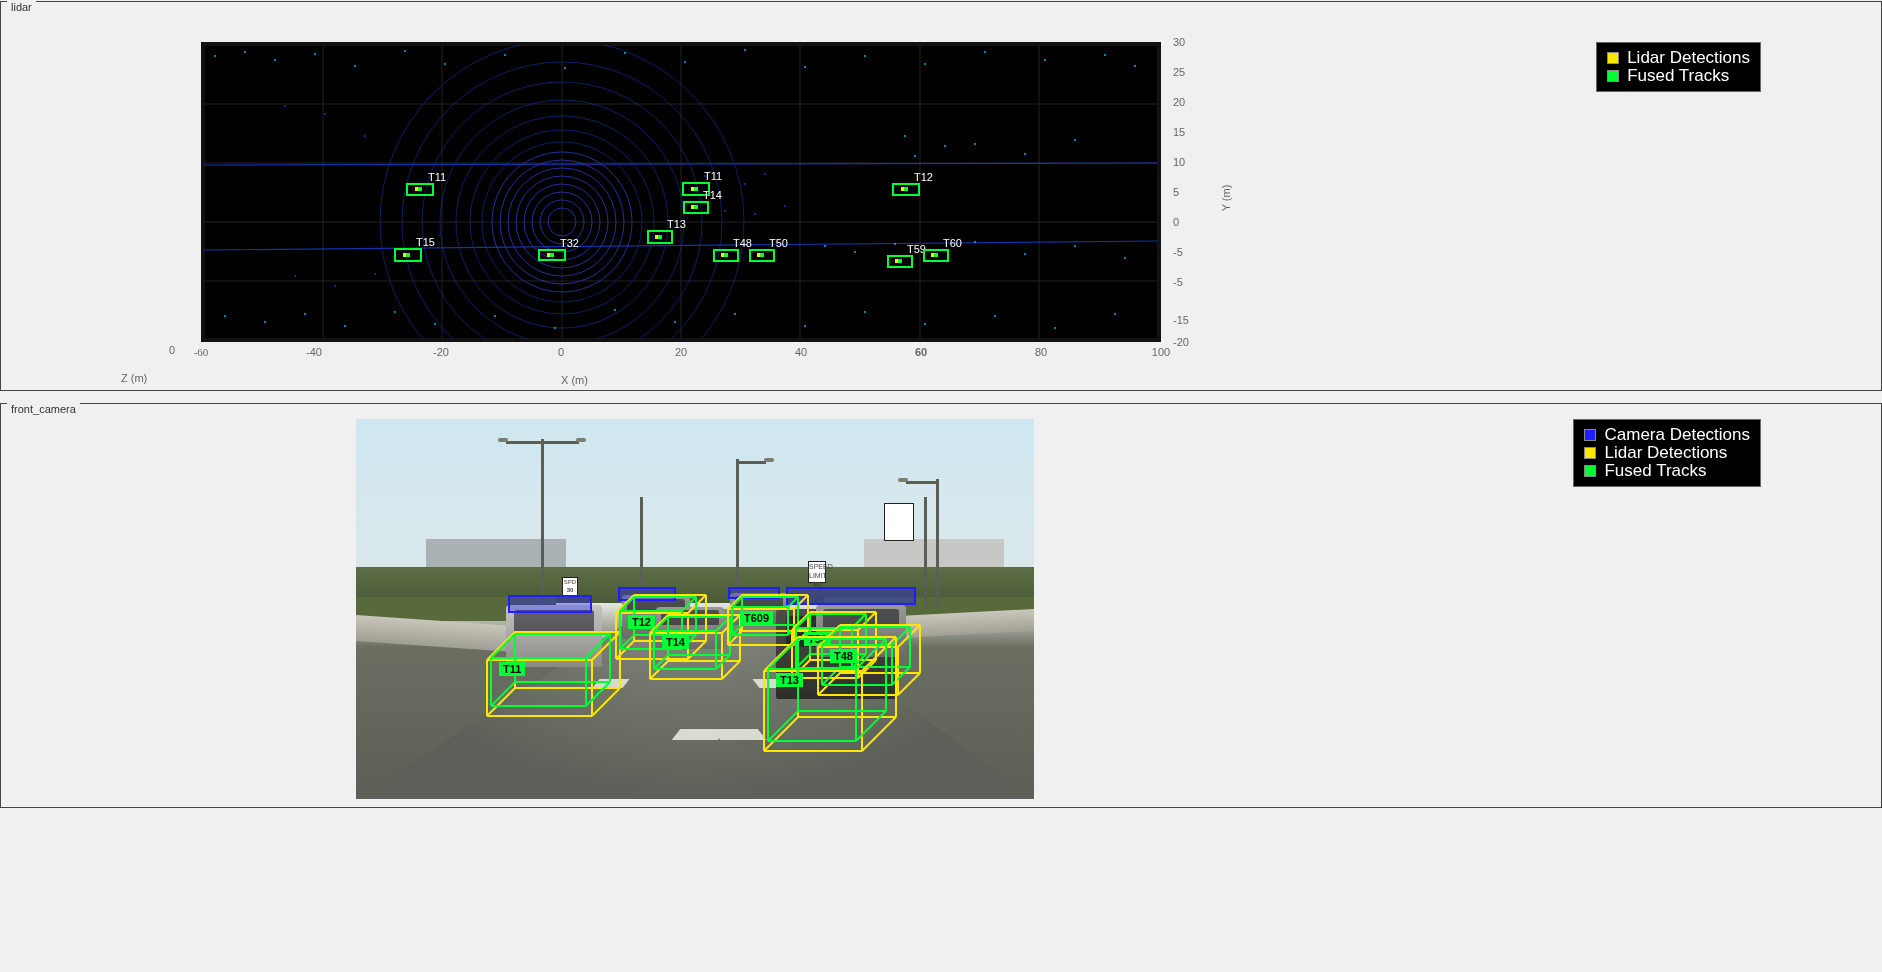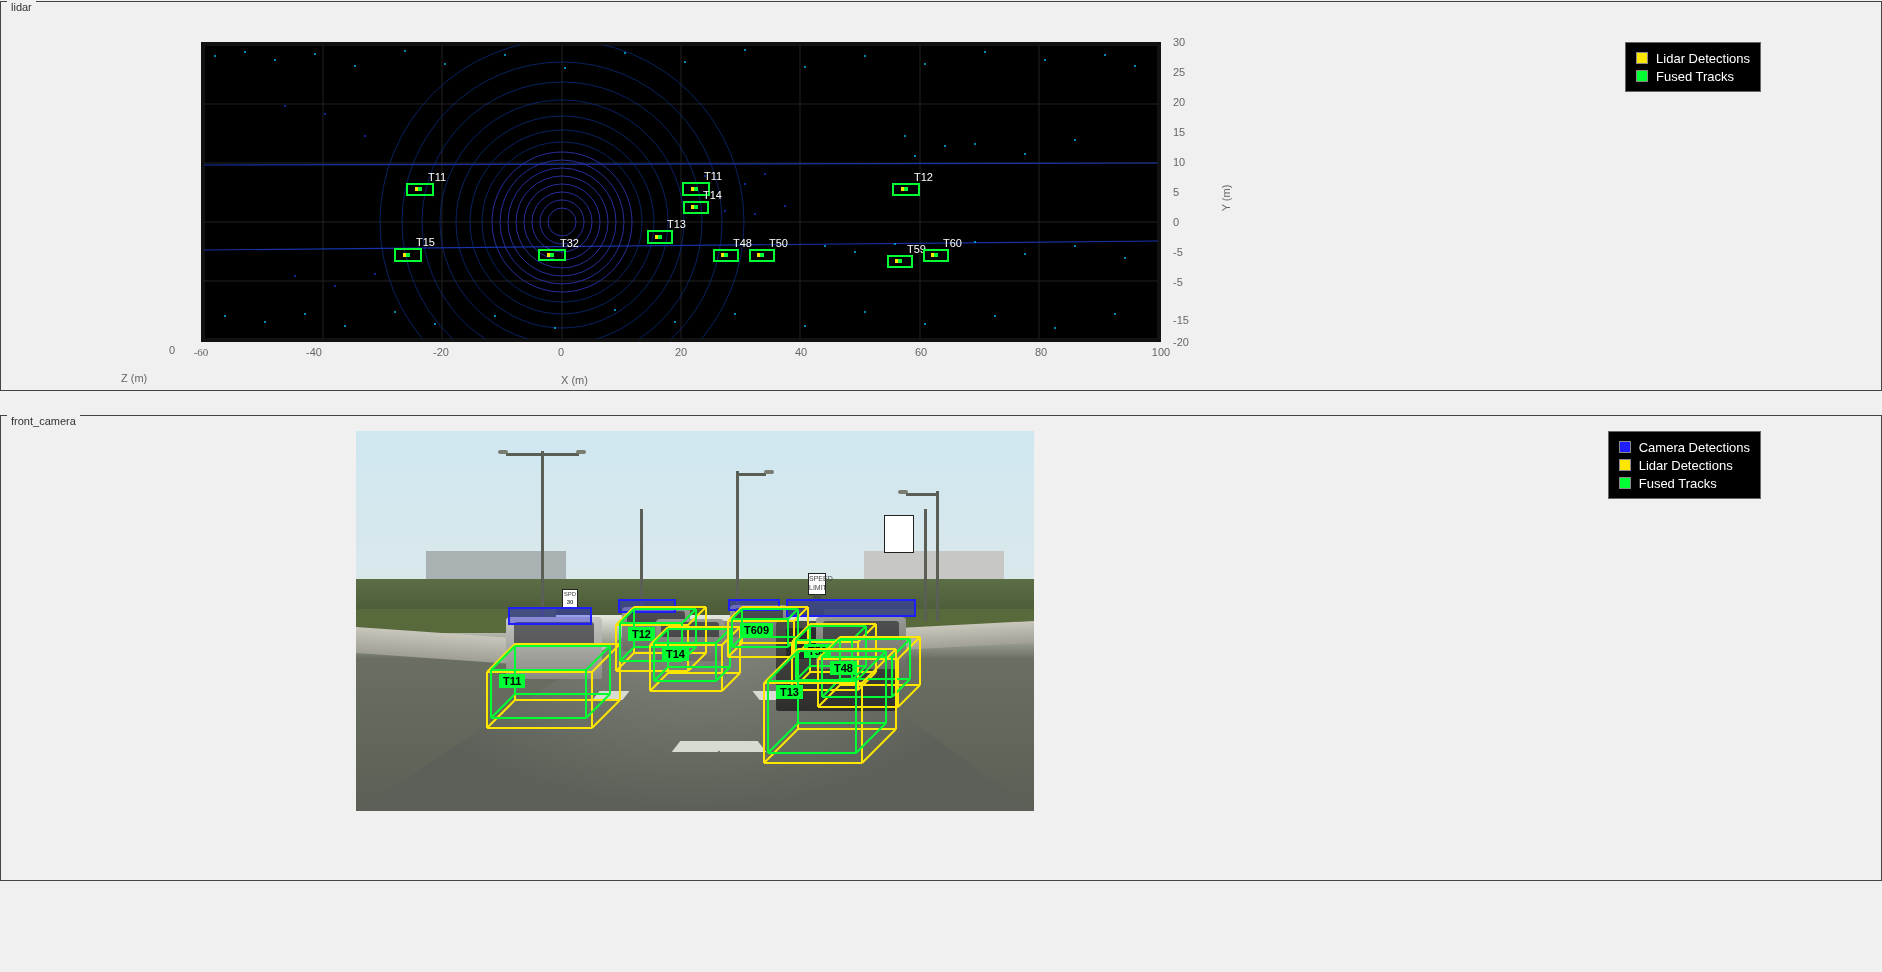--- a/index.html
+++ b/index.html
@@ -1,20 +1,20 @@
 <!DOCTYPE html>
 <html><head>
 <meta charset="utf-8">
 <style>
   html,body{margin:0;padding:0;background:#f0f0f0;font-family:Helvetica,Arial,sans-serif;font-size:11px;color:#444;}
   body{width:1882px;height:972px;position:relative;overflow:hidden;}
   .panel{position:absolute;left:0;width:100%;border:1px solid #444;box-sizing:border-box;background:#f0f0f0;}
   .panel-title{position:absolute;top:-1px;left:6px;background:#f0f0f0;padding:0 4px;font-size:11px;color:#333;z-index:10;}
   #panel-lidar{top:1px;height:390px;padding-top:8px;}
-  #panel-camera{top:415px;height:466px;padding-top:8px;}
+  #panel-camera{top:403px;height:405px;padding-top:8px;}
 
   
   .lidar-stage{position:absolute;left:200px;top:40px;width:960px;height:300px;background:#000;border:3px solid #111;box-sizing:border-box;}
   .axis-tick{position:absolute;color:#666;font-size:11px;}
   .axis-tick.x{top:344px;text-align:center;width:40px;transform:translateX(-20px);}
   .axis-tick.y{left:1172px;text-align:left;width:40px;transform:translateY(-6px);}
   .axis-label{position:absolute;color:#666;font-size:11px;}
   .xlabel{left:560px;top:372px;}
   .zlabel{left:120px;top:370px;}
   .ylabel{left:1212px;top:190px;transform:rotate(-90deg);}
@@ -26,21 +26,21 @@
   .speckle rect{fill:#00bfff;opacity:.7;}
   .speckle2 rect{fill:#1030b0;opacity:.85;}
   .hline{stroke:#1838bb;stroke-width:1.2;opacity:.9;}
 
   .trk{position:absolute;border:2px solid #00ff33;box-sizing:border-box;}
   .trk .c{position:absolute;left:50%;top:50%;width:4px;height:4px;background:#00ff33;transform:translate(-2px,-2px);}
   .trk .yd{position:absolute;left:50%;top:50%;width:4px;height:4px;background:#ffe600;transform:translate(-5px,-2px);}
   .trk-label{position:absolute;color:#fff;font-size:11px;text-shadow:0 0 2px #000;white-space:nowrap;}
 
   
-  .legend{position:absolute;top:40px;right:120px;background:#000;border:1px solid #666;padding:6px 10px;color:#fff;font-size:13px;}
+  .legend{position:absolute;top:40px;right:120px;background:#000;border:1px solid #666;padding:6px 10px;color:#fff;font-size:17px;}
   .legend.cam{top:405px;}
   .legend .row{display:flex;align-items:center;gap:8px;height:18px;}
   .legend .sw{width:10px;height:10px;border:1px solid #888;display:inline-block;}
   .sw.yellow{background:#ffe600;}
   .sw.green{background:#00ff33;}
   .sw.blue{background:#1e1eff;}
 
   
   .cam-stage{position:absolute;left:355px;top:15px;width:678px;height:380px;overflow:hidden;}
   .sky{position:absolute;inset:0;background:linear-gradient(#cfe7f0 0%, #dce8ea 48%, #e0e4da 49%, #6a6f62 60%, #5b5f55 100%);}
@@ -257,21 +257,21 @@
       </div>
   </div>
 
   <div id="lidar-xticks">
       <div class="axis-tick x" style="left: 200px; font-family: Liberation Serif, serif;">-60</div>
       <div class="axis-tick x" style="left: 313px;">-40</div>
       <div class="axis-tick x" style="left: 440px;">-20</div>
       <div class="axis-tick x" style="left: 560px;">0</div>
       <div class="axis-tick x" style="left: 680px;">20</div>
       <div class="axis-tick x" style="left: 800px;">40</div>
-      <div class="axis-tick x" style="left: 920px;">60</div>
+      <div class="axis-tick x" style="left: 920px; font-weight: bold;">60</div>
       <div class="axis-tick x" style="left: 1040px;">80</div>
       <div class="axis-tick x" style="left: 1160px;">100</div>
     </div>
   <div id="lidar-yticks">
       <div class="axis-tick y" style="top: 340px;">-20</div>
       <div class="axis-tick y" style="top: 310px; margin-top: 8px;">-15</div>
       <div class="axis-tick y" style="top: 280px;">-5</div>
       <div class="axis-tick y" style="top: 250px;">-5</div>
       <div class="axis-tick y" style="top: 220px;">0</div>
       <div class="axis-tick y" style="top: 190px;">5</div>

